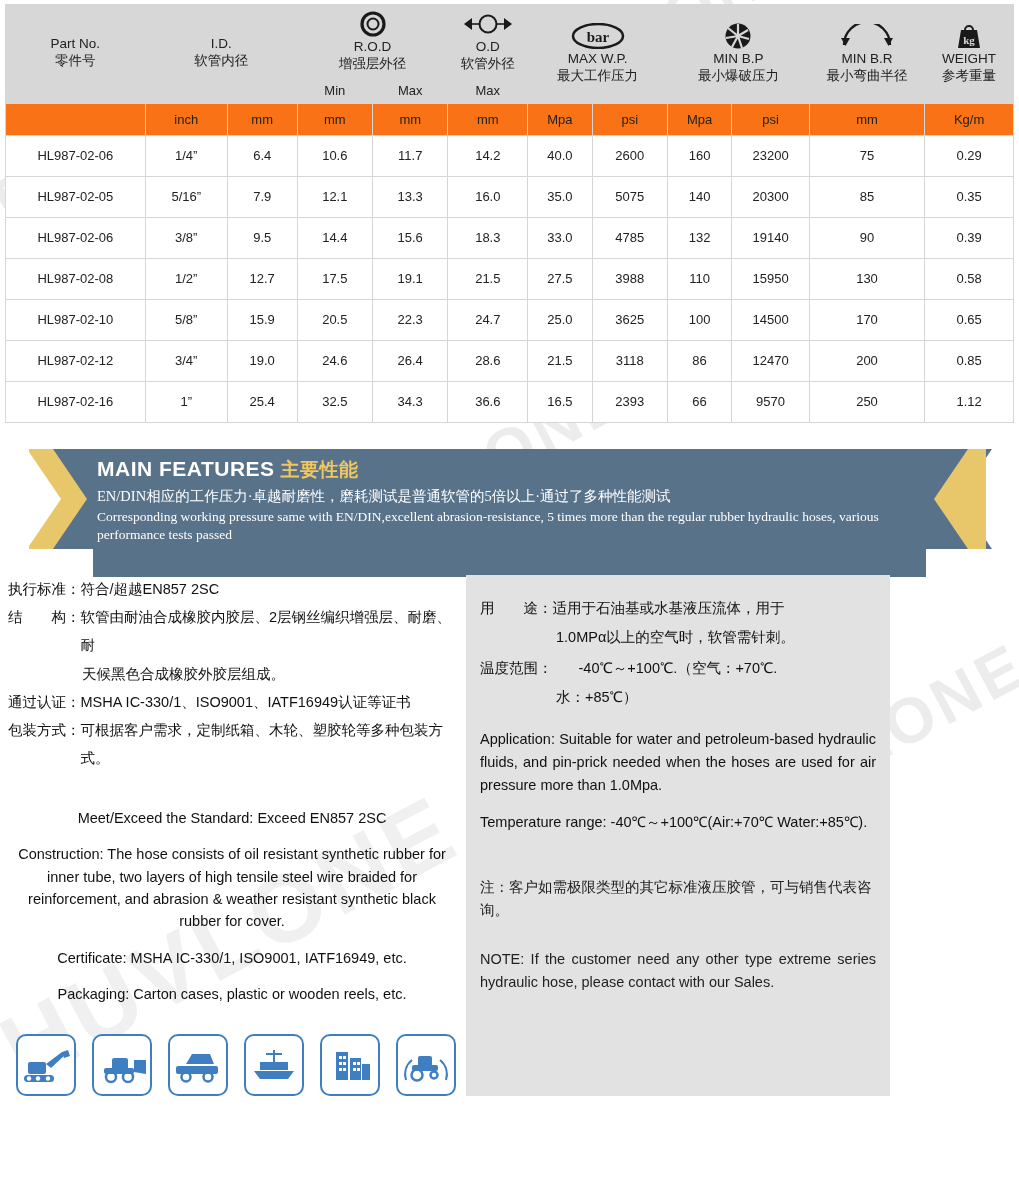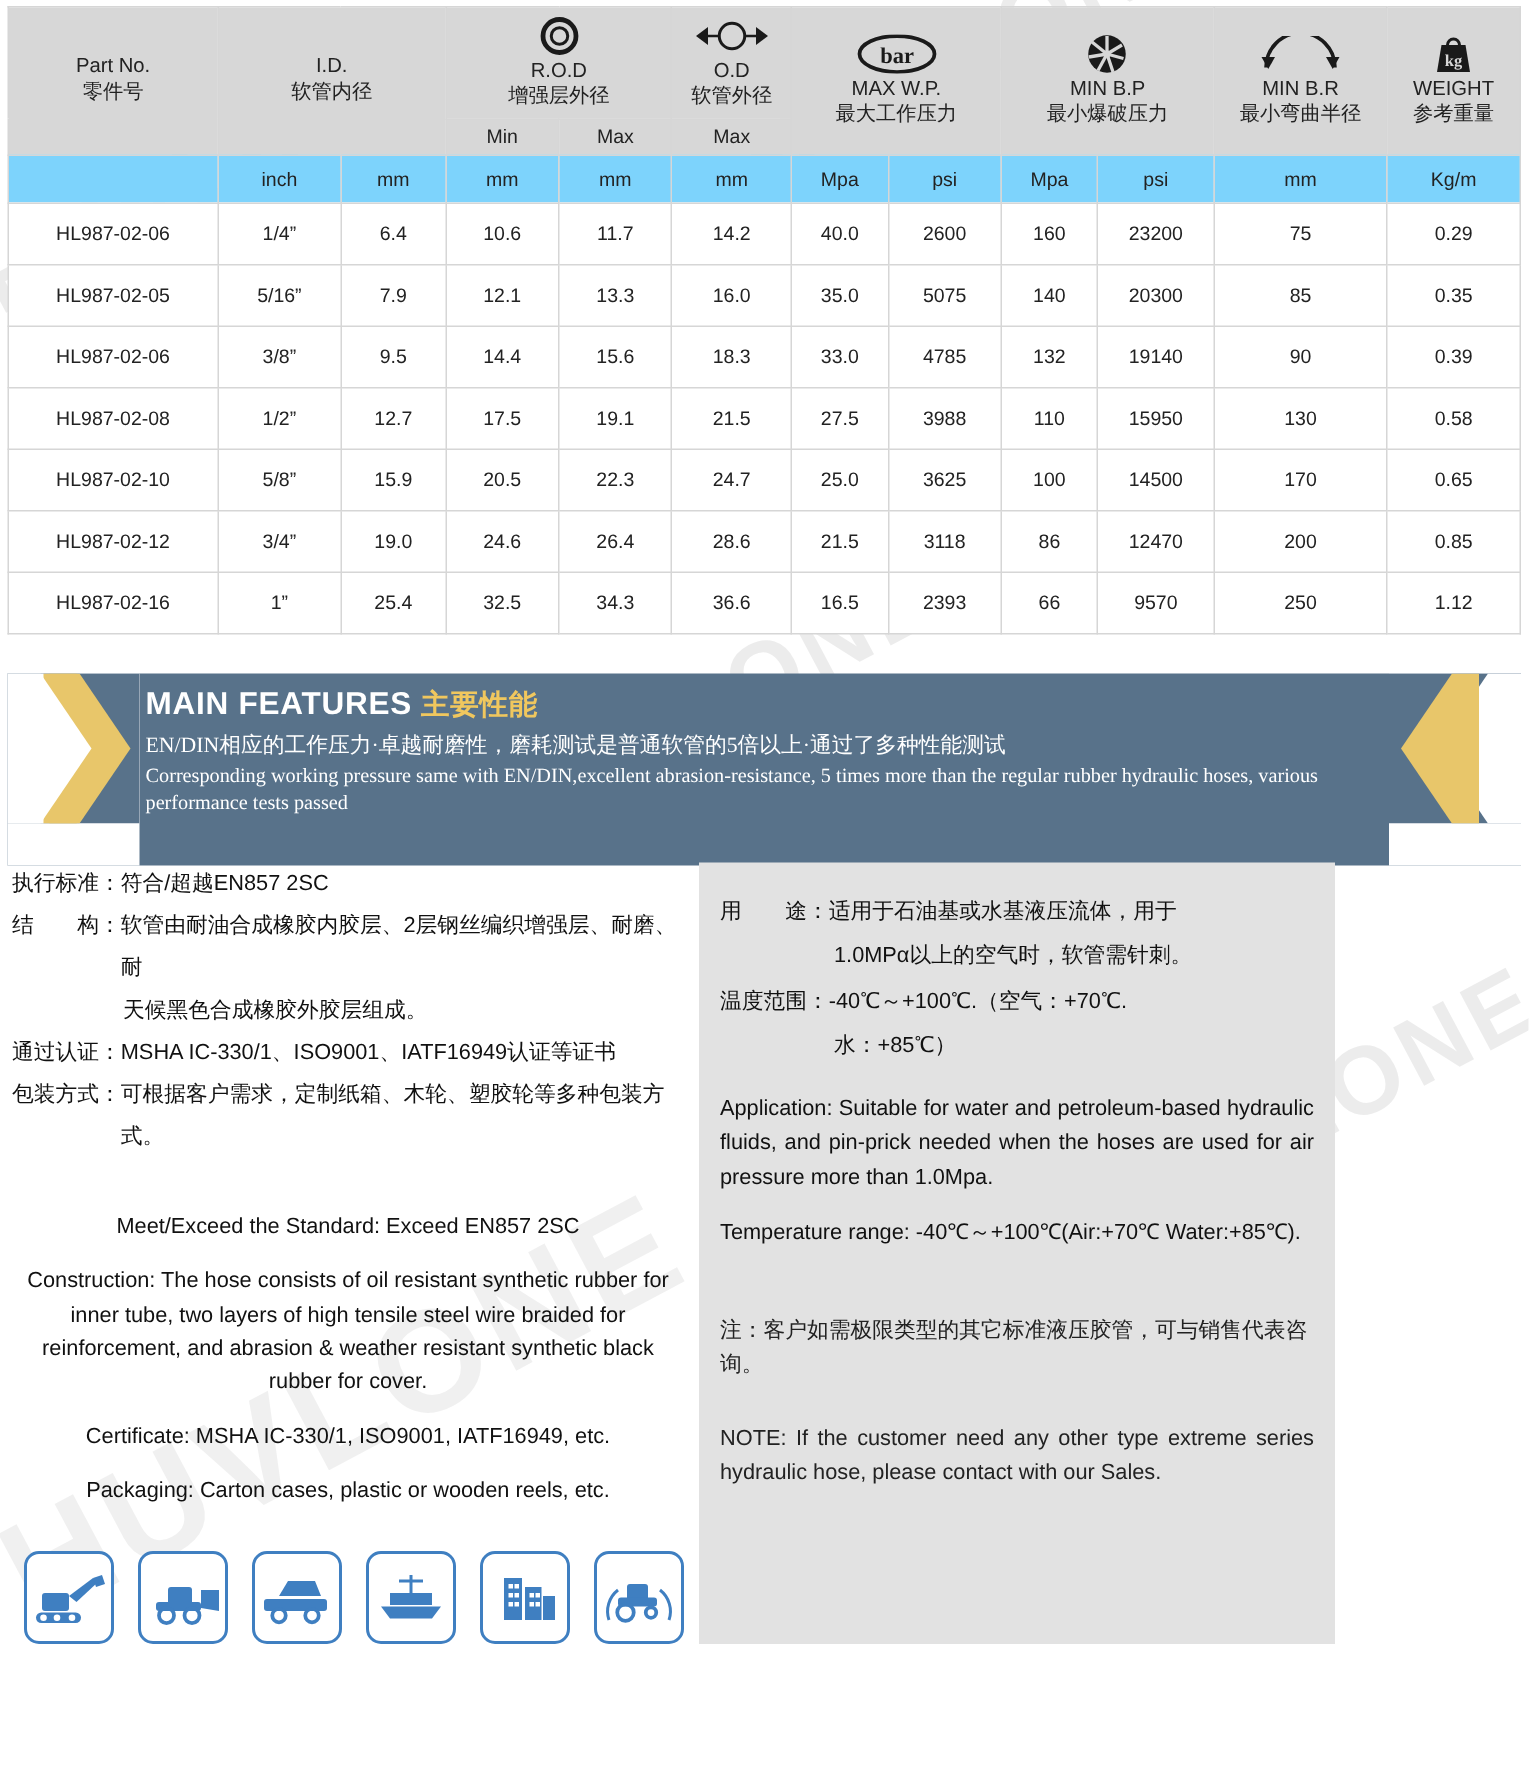--- a/index.html
+++ b/index.html
@@ -48,21 +48,21 @@
     vertical-align: middle;
     font-size: 13px;
     color: #222;
     font-weight: normal;
   }
   .hdr-row td { background: #d7d7d7; padding: 0; }
   .hdr-cell { padding: 4px 2px 6px 2px; }
   .icon-box { height: 30px; display: flex; align-items: center; justify-content: center; }
   .hdr-title { line-height: 1.25; font-size: 13.5px; }
   .sub-row td { background: #d7d7d7; font-size: 13px; padding: 3px 0 5px 0; }
-  .unit-row td { height: 32px; background: #7dd3fc; font-size: 13.5px; }
+  .unit-row td { height: 32px; background: #f97316; font-size: 13.5px; }
   .data-row td { height: 41px; background: #fff; font-size: 13.5px; }
   .part-col { font-size: 13.5px; }
 
   
   .banner-wrap { position: relative; z-index: 10; margin: 26px 5px 0 5px; height: 100px; }
   .banner {
     position: relative;
     height: 128px;
     background: #58728a;
     display: flex;
@@ -496,21 +496,21 @@
       </div>
     </div>
 
     <div class="col-right">
       <div class="r-cn">
         <div class="r-row">
           <span class="r-key">用　　途：</span>
           <span class="r-val">适用于石油基或水基液压流体，用于</span>
         </div>
         <div style="padding-left:76px;">1.0MPα以上的空气时，软管需针刺。</div>
-        <div class="r-row" style="margin-top:8px;">
+        <div class="r-row" style="margin-top:8px;gap:26px;">
           <span class="r-key">温度范围：</span>
           <span class="r-val">-40℃～+100℃.（空气：+70℃.</span>
         </div>
         <div style="padding-left:76px;">水：+85℃）</div>
       </div>
 
       <div class="r-en">
         <p>Application: Suitable for water and petroleum-based hydraulic fluids, and pin-prick needed when the hoses are used for air pressure more than 1.0Mpa.</p>
         <p>Temperature range: -40℃～+100℃(Air:+70℃ Water:+85℃).</p>
       </div>

